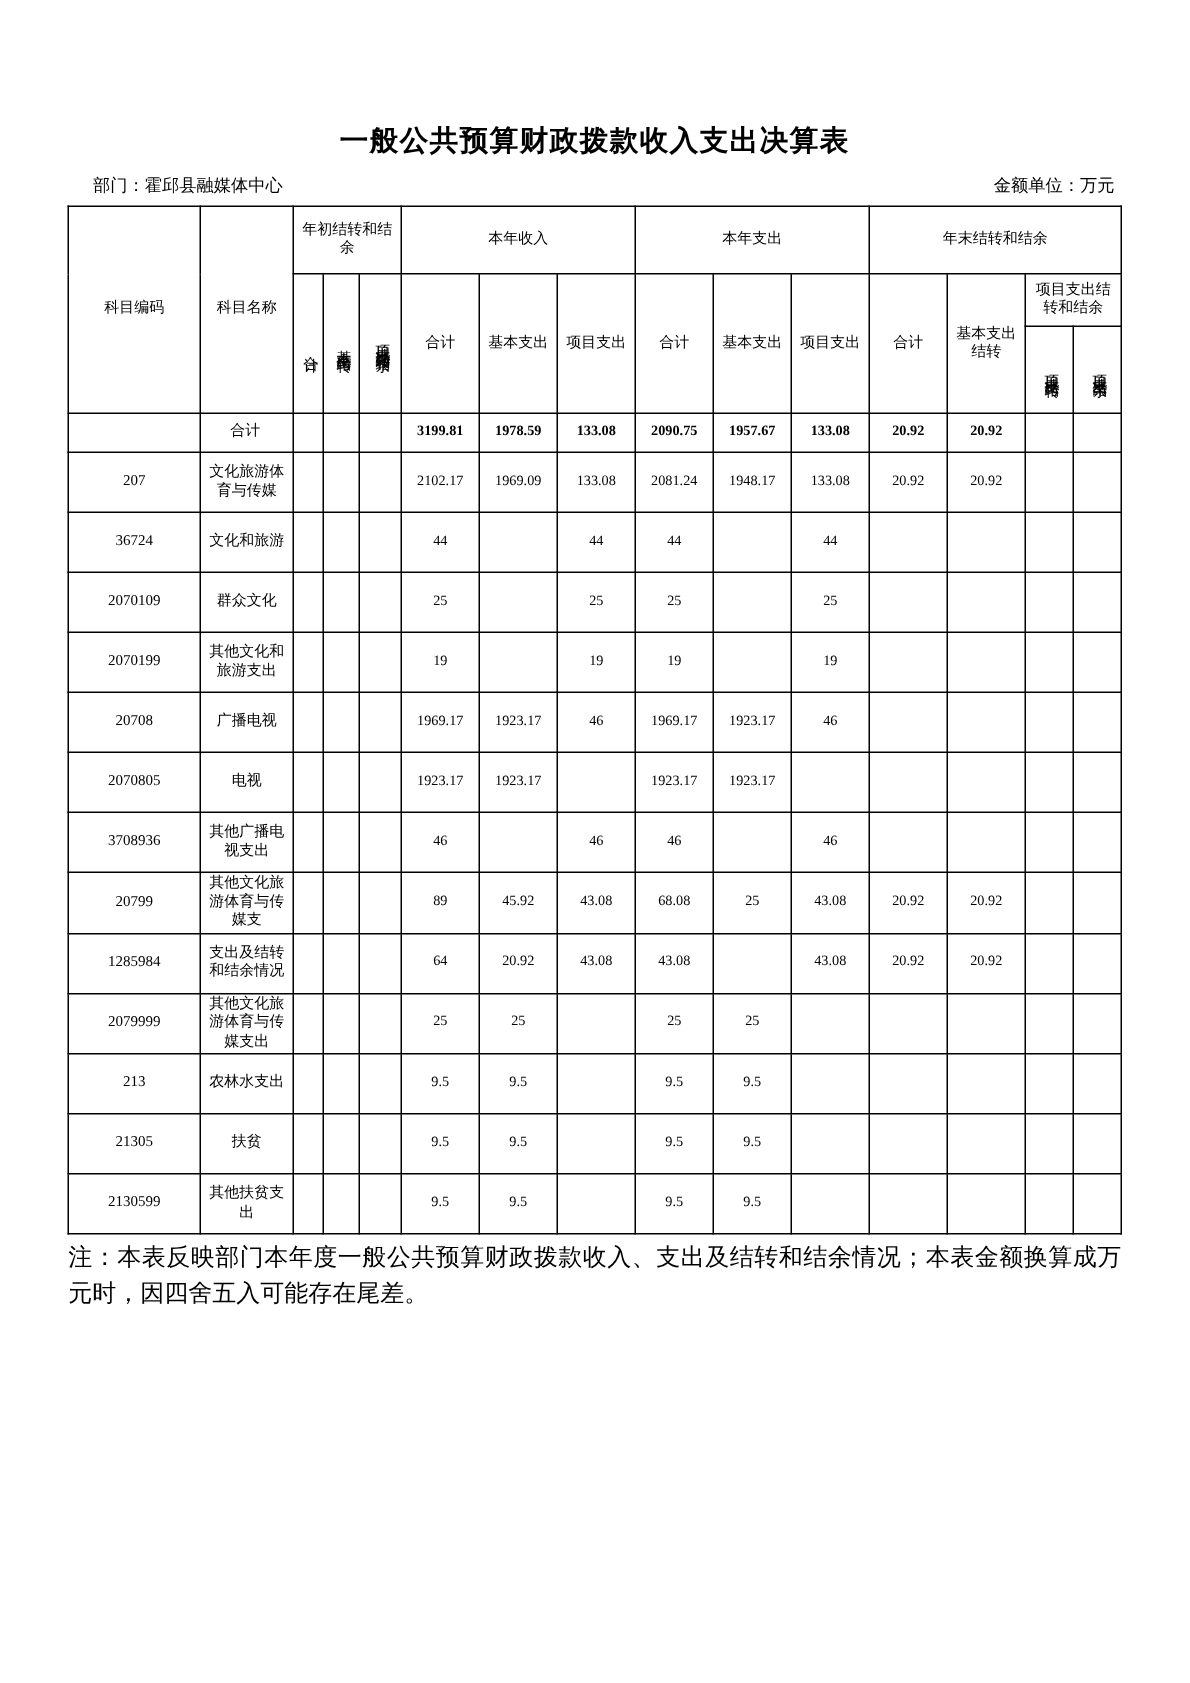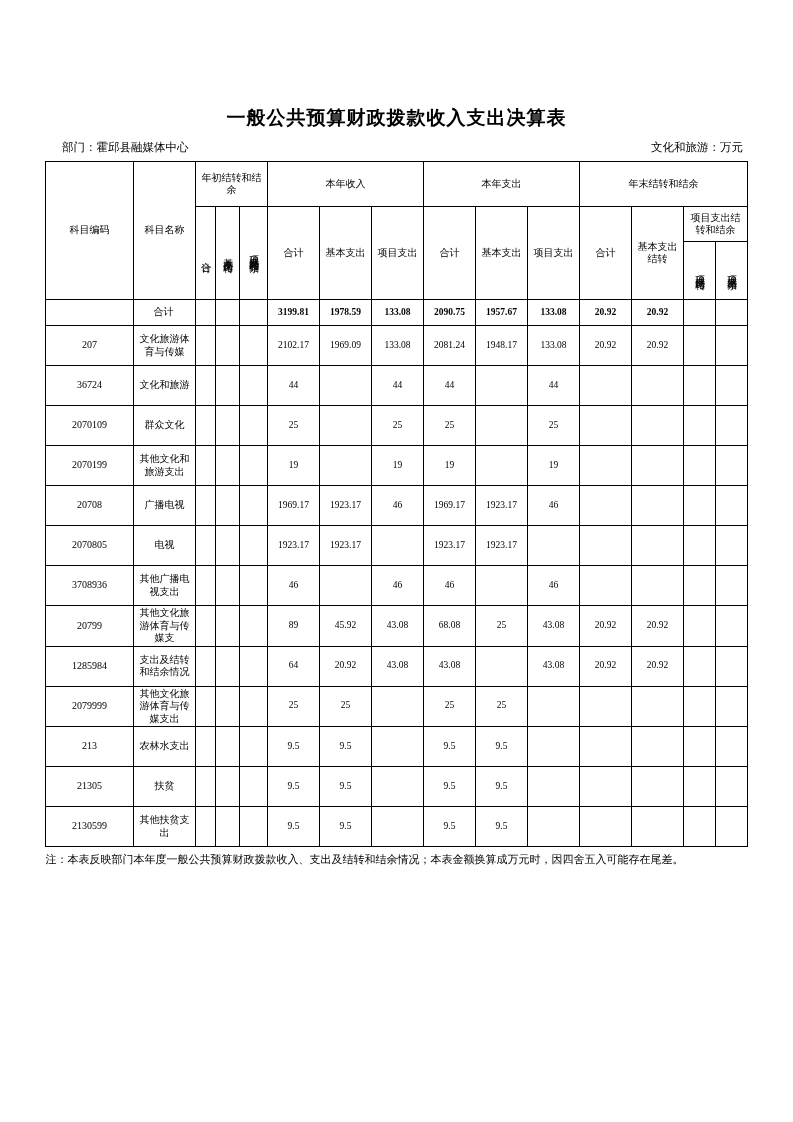--- a/index.html
+++ b/index.html
@@ -19,21 +19,21 @@
     width: 793px;
     height: 1122px;
     box-sizing: border-box;
     padding: 0 44px;
   }
   .doc-title {
     text-align: center;
     font-size: 19px;
     font-weight: bold;
     letter-spacing: 1px;
-    margin-top: 105px;
+    margin-top: 81px;
     font-family: "Liberation Sans", "DejaVu Sans", sans-serif;
   }
   .form-code {
     text-align: right;
     font-size: 11.5px;
     margin-top: 22px;
     padding-right: 6px;
   }
   .meta-row {
     display: flex;
@@ -77,38 +77,38 @@
   }
   td.name {
     text-align: left;
     padding-left: 8px;
   }
   tr.data td { height: 37px; }
   tr.total td { height: 23px; font-weight: bold; }
   tr.total td.name { font-weight: normal; text-align: center; padding-left: 0; }
   .num { font-size: 9.5px; }
   .note {
-    font-size: 11px;
+    font-size: 16px;
     line-height: 1.5;
     margin: 4px auto 0 auto;
     width: 702px;
     text-align: justify;
   }
 </style>
 </head>
 <body>
 
 <div class="page">
 
   <div class="doc-title">一般公共预算财政拨款收入支出决算表</div>
 
 
   <div class="meta-row">
     <div class="meta-left">部门：霍邱县融媒体中心</div>
-    <div class="meta-right">文化和旅游：万元</div>
+    <div class="meta-right">金额单位：万元</div>
   </div>
 
   <table class="main">
     <colgroup>
       <col style="width:88px">
       <col style="width:62px">
       <col style="width:20px">
       <col style="width:24px">
       <col style="width:28px">
       <col style="width:52px">

